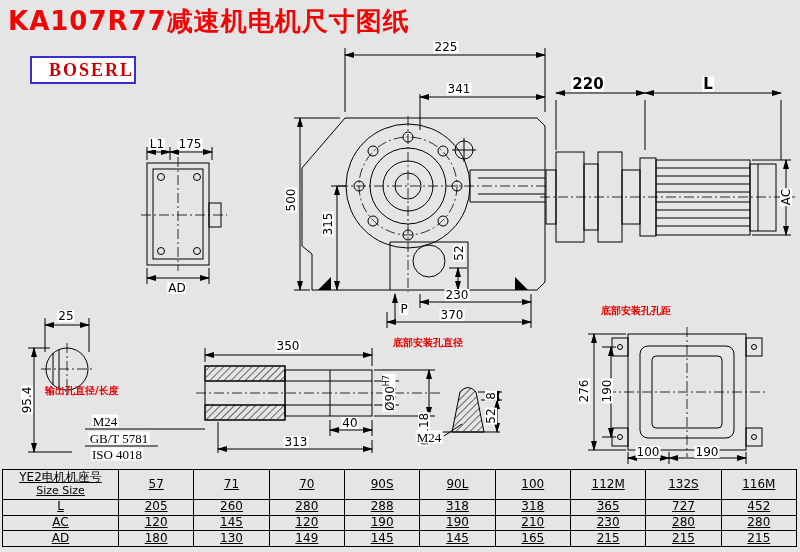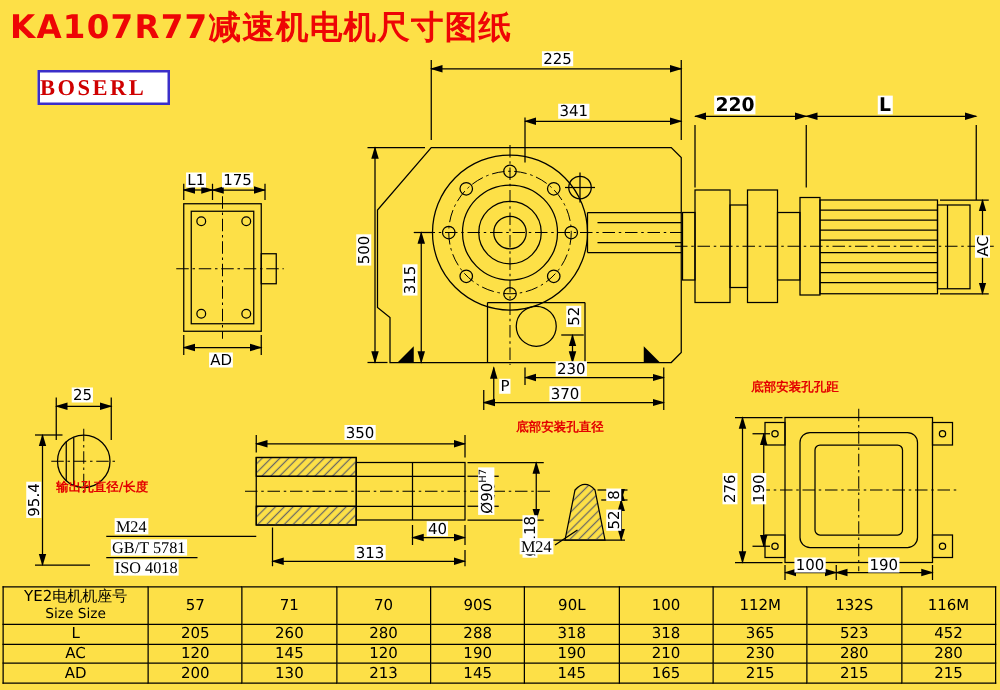--- a/index.html
+++ b/index.html
@@ -1,40 +1,40 @@
 <!DOCTYPE html>
 <html><head>
 <meta charset="utf-8">
 <style>
   * { margin:0; padding:0; box-sizing:border-box; }
   html,body { width:800px; height:552px; background:#fff; overflow:hidden;
               font-family:"DejaVu Sans", sans-serif; color:#000; }
-  #canvas { position:absolute; left:0; top:0; width:800px; height:552px; background:#fde047; }
+  #canvas { position:absolute; left:0; top:0; width:800px; height:552px; background:#e5e5e5; }
 
   svg.linework { position:absolute; left:0; top:0; }
   g.ln * { stroke:#000; stroke-width:1; fill:none; }
   .cl { stroke-dasharray:10 3 2 3 !important; stroke-width:.8 !important; }
 
   .lbl { position:absolute; font-size:12px; line-height:1; white-space:nowrap;
          background:#fff; padding:0 1px; transform:translate(-50%,-50%); }
   .lbl.rot { transform:translate(-50%,-50%) rotate(-90deg); }
   .lbl.big { font-size:15px; font-weight:bold; }
   .lbl.serif { font-family:"Liberation Serif", serif; font-size:13px; }
   .lbl sup { font-size:8px; }
   .lbl.red { transform:none; background:transparent; color:#e30000;
              font-weight:bold; font-size:10px; }
 
   .title { position:absolute; left:8px; top:4px; font-size:26px; font-weight:bold;
            color:#ee0505; letter-spacing:1px; }
   .brand { position:absolute; left:30px; top:56px; width:106px; height:28px;
-           border:2px solid #3b2fc9; display:flex; align-items:center; justify-content:flex-start;
+           border:2px solid #3b2fc9; display:flex; align-items:center; justify-content:flex-end;
            color:#cf0000; font-family:"Liberation Serif", serif; font-weight:bold;
            font-size:18px; letter-spacing:2px; background:#fff; }
 
-  .table-wrap { position:absolute; left:2px; top:469px; width:795px; height:78px; }
+  .table-wrap { position:absolute; left:2px; top:469px; width:795px; height:78px;text-decoration:underline; }
   table { width:100%; height:100%; border-collapse:collapse; table-layout:fixed; }
   th,td { border:1px solid #000; text-align:center; vertical-align:middle;
           font-size:12px; font-weight:normal; padding:0; line-height:1.15; }
   tr:first-child th { height:30px; }
   .table-wrap .en { font-size:11px; }
 </style>
 </head>
 <body>
 
 <div id="canvas">
@@ -279,21 +279,21 @@
   <span class="lbl" style="left:288px;top:346px">350</span>
   <span class="lbl" style="left:350px;top:423px">40</span>
   <span class="lbl" style="left:296px;top:442px">313</span>
   <span class="lbl rot" style="left:389px;top:393px"><span>Ø90</span><sup>H7</sup></span>
   <span class="lbl rot" style="left:424px;top:429px">Ø118</span>
   <span class="lbl red" style="left:44px;top:386px">输出孔直径/长度</span>
   <span class="lbl serif" style="left:105px;top:421px">M24</span>
   <span class="lbl serif" style="left:119px;top:438px">GB/T 5781</span>
   <span class="lbl serif" style="left:117px;top:454px">ISO 4018</span>
 
-  <span class="lbl red" style="left:412px;top:338px">底部安装孔直径</span>
+  <span class="lbl red" style="left:392px;top:338px">底部安装孔直径</span>
   <span class="lbl rot" style="left:491px;top:396px">8</span>
   <span class="lbl rot" style="left:491px;top:416px">52</span>
   <span class="lbl serif" style="left:429px;top:437px">M24</span>
 
   <span class="lbl red" style="left:600px;top:306px">底部安装孔孔距</span>
   <span class="lbl rot" style="left:584px;top:391px">276</span>
   <span class="lbl rot" style="left:607px;top:391px">190</span>
   <span class="lbl" style="left:648px;top:452px">100</span>
   <span class="lbl" style="left:707px;top:452px">190</span>
 </div>
@@ -322,40 +322,40 @@
   </tr>
   <tr>
     <th>L</th>
     <td>205</td>
     <td>260</td>
     <td>280</td>
     <td>288</td>
     <td>318</td>
     <td>318</td>
     <td>365</td>
-    <td>523</td>
+    <td>727</td>
     <td>452</td>
   </tr>
   <tr>
     <th>AC</th>
     <td>120</td>
     <td>145</td>
     <td>120</td>
     <td>190</td>
     <td>190</td>
     <td>210</td>
     <td>230</td>
     <td>280</td>
     <td>280</td>
   </tr>
   <tr>
     <th>AD</th>
-    <td>200</td>
+    <td>180</td>
     <td>130</td>
-    <td>213</td>
+    <td>149</td>
     <td>145</td>
     <td>145</td>
     <td>165</td>
     <td>215</td>
     <td>215</td>
     <td>215</td>
   </tr>
 </tbody>
       </table>
 </div>

